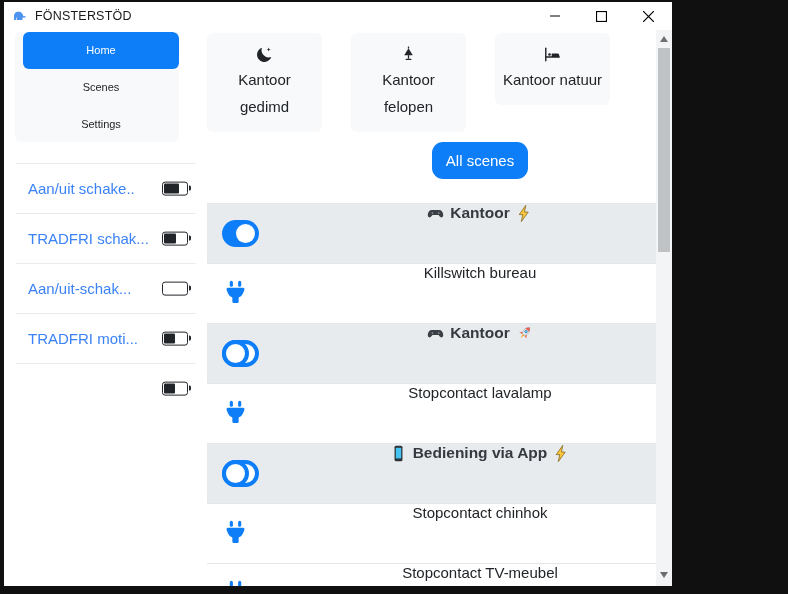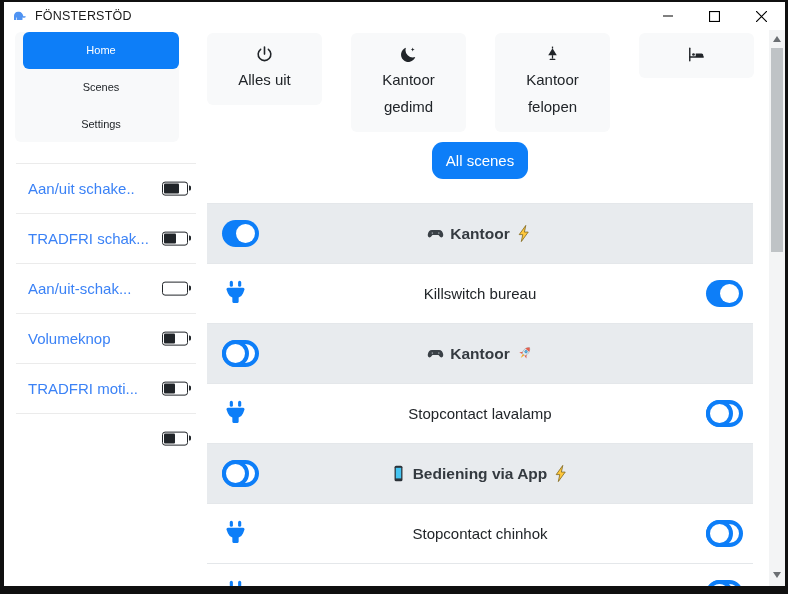--- a/index.html
+++ b/index.html
@@ -1,21 +1,21 @@
 <!DOCTYPE html>
 <html style="--accent: #0d7ef8; --group-bg: #e8ebee;"><head>
 <meta charset="utf-8">
 <style>
   html,body{margin:0;padding:0;}
   body{
     width:788px;height:594px;position:relative;background:#101010;
     font-family:"Liberation Sans", sans-serif;
     -webkit-font-smoothing:antialiased;overflow:hidden;
   }
-  .window{position:absolute;left:4px;top:2px;width:781px;height:584px;background:#fff;overflow:hidden;}
+  .window{position:absolute;left:4px;top:2px;width:668px;height:584px;background:#fff;overflow:hidden;}
   .icon{display:inline-block;line-height:0;}
   .icon svg{width:100%;height:100%;display:block;}
 
   
   .titlebar{position:absolute;left:0;top:0;right:0;height:28px;background:#fff;}
   .app-icon{position:absolute;left:8px;top:6px;width:16px;height:16px;color:#4f93f2;}
   .app-title{position:absolute;left:31px;top:7px;font-size:12.5px;color:#191919;letter-spacing:.2px;}
   .win-controls{position:absolute;right:0;top:0;height:28px;display:flex;}
   .win-btn{width:47px;height:28px;display:flex;align-items:center;justify-content:center;color:#000;}
   .win-btn .icon{width:10px;height:10px;}
@@ -48,21 +48,21 @@
   .lrow{position:relative;height:59px;background:#fff;border-top:1px solid #e4e7ea;}
   .lrow.group{background:var(--group-bg);}
   .toggle{display:block;width:37px;height:27px;border-radius:14px;position:relative;box-sizing:border-box;cursor:default;}
   .toggle.on{background:var(--accent);}
   .toggle.on .knob{position:absolute;right:4px;top:4px;width:19px;height:19px;border-radius:50%;background:#fff;}
   .toggle.off{background:#fff;border:4px solid var(--accent);}
   .toggle.off .knob{position:absolute;left:-4px;top:-4px;width:27px;height:27px;box-sizing:border-box;border:4px solid var(--accent);border-radius:50%;background:#fff;}
   .toggle-left{position:absolute;left:15px;top:16px;}
   .toggle-right{position:absolute;right:10px;top:16px;}
   .plug-icon{position:absolute;left:15px;top:14px;width:27px;height:30px;color:var(--accent);}
-  .row-center{position:absolute;left:70px;right:70px;top:0;bottom:0;display:flex;align-items:center;justify-content:center;gap:5px;}
+  .row-center{position:absolute;left:70px;right:70px;top:0;bottom:0;display:flex;justify-content:center;gap:5px;}
   .group .row-text{font-weight:700;font-size:15.5px;color:#343a40;}
   .device .row-text{font-size:15px;color:#212529;}
   .emoji{width:19px;height:19px;}
   .icon-rocket svg{transform:rotate(40deg);}
 
   
   .scrollbar{position:absolute;top:28px;right:0;width:16px;bottom:0;background:#f3f4f5;}
   .sb-btn{position:absolute;left:0;width:16px;height:14px;display:flex;align-items:center;justify-content:center;}
   .sb-up{top:2px;}
   .sb-down{bottom:4px;}
@@ -135,57 +135,39 @@
       <div class="device-item">
         <span class="device-label">Aan/uit-schak...</span>
         <span class="battery">
           <span class="bat-body">
             <span class="bat-fill" style="width:0%"></span>
           </span>
           <span class="bat-nub"></span>
         </span>
       </div>
       <div class="device-item">
-        <span class="device-label">Volumeknop</span>
+        <span class="device-label">TRADFRI moti...</span>
         <span class="battery">
           <span class="bat-body">
             <span class="bat-fill" style="width:50%"></span>
           </span>
           <span class="bat-nub"></span>
         </span>
       </div>
       <div class="device-item">
-        <span class="device-label">TRADFRI moti...</span>
         <span class="battery">
           <span class="bat-body">
             <span class="bat-fill" style="width:50%"></span>
           </span>
           <span class="bat-nub"></span>
         </span>
       </div>
-      <div class="device-item">
-        <span class="battery">
-          <span class="bat-body">
-            <span class="bat-fill" style="width:50%"></span>
-          </span>
-          <span class="bat-nub"></span>
-        </span>
-      </div>
     </div>
 
   <div class="scene-row">
-      <div class="scene-btn">
-        <span class="icon icon-power scene-icon">
-          <svg viewBox="0 0 24 24" fill="none" stroke="currentColor" stroke-width="2" stroke-linecap="round">
-            <path d="M12 2.5v9"></path>
-            <path d="M7.1 5.4a8 8 0 1 0 9.8 0"></path>
-          </svg>
-        </span>
-        <div class="scene-label">Alles uit</div>
-      </div>
       <div class="scene-btn">
         <span class="icon icon-moon-stars scene-icon">
           <svg viewBox="0 0 24 24" fill="currentColor">
             <path d="M20.5 15.2A9.2 9.2 0 0 1 8.8 3.5 9.2 9.2 0 1 0 20.5 15.2z"></path>
             <path d="M17.3 3.2l.7 1.8 1.8.7-1.8.7-.7 1.8-.7-1.8-1.8-.7 1.8-.7z"></path>
           </svg>
         </span>
         <div class="scene-label">Kantoor gedimd</div>
       </div>
       <div class="scene-btn">
@@ -201,20 +183,21 @@
       </div>
       <div class="scene-btn">
         <span class="icon icon-bed scene-icon">
           <svg viewBox="0 0 24 24" fill="none" stroke="currentColor" stroke-width="1.8" stroke-linecap="round">
             <path d="M3.5 4v16"></path>
             <circle cx="8.2" cy="12" r="1.7" fill="currentColor" stroke="none"></circle>
             <path d="M11 10.6h7.4a2.1 2.1 0 0 1 2.1 2.1v2.4H11z" fill="currentColor" stroke="none"></path>
             <path d="M3.5 15.1h17"></path>
           </svg>
         </span>
+        <div class="scene-label">Kantoor natuur</div>
       </div>
     </div>
 
   <div class="all-scenes-btn">All scenes</div>
 
   <div class="rows">
       <div class="lrow group">
         <span class="toggle on toggle-left">
           <span class="knob"></span>
         </span>

